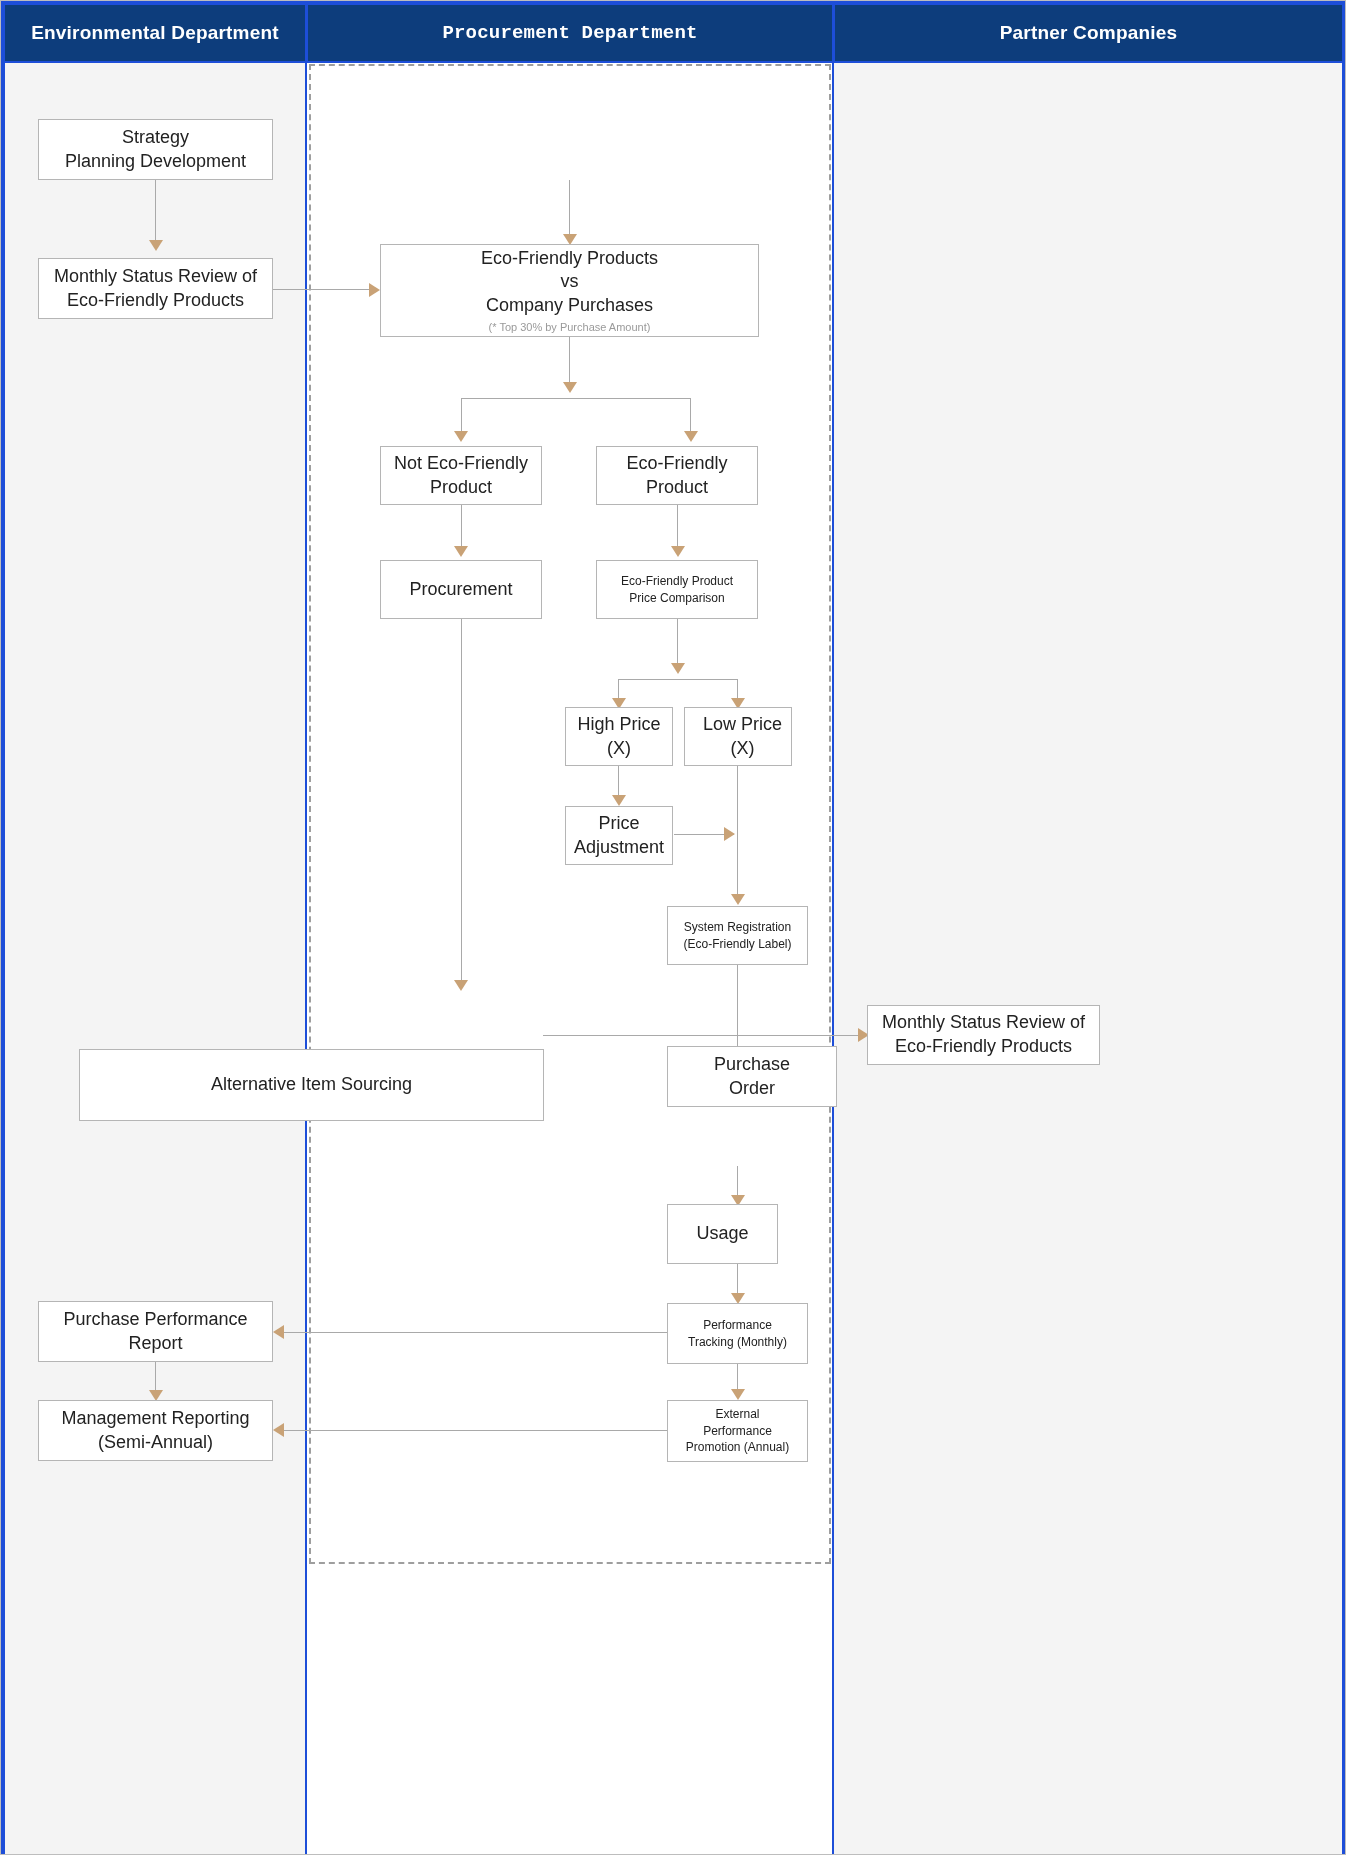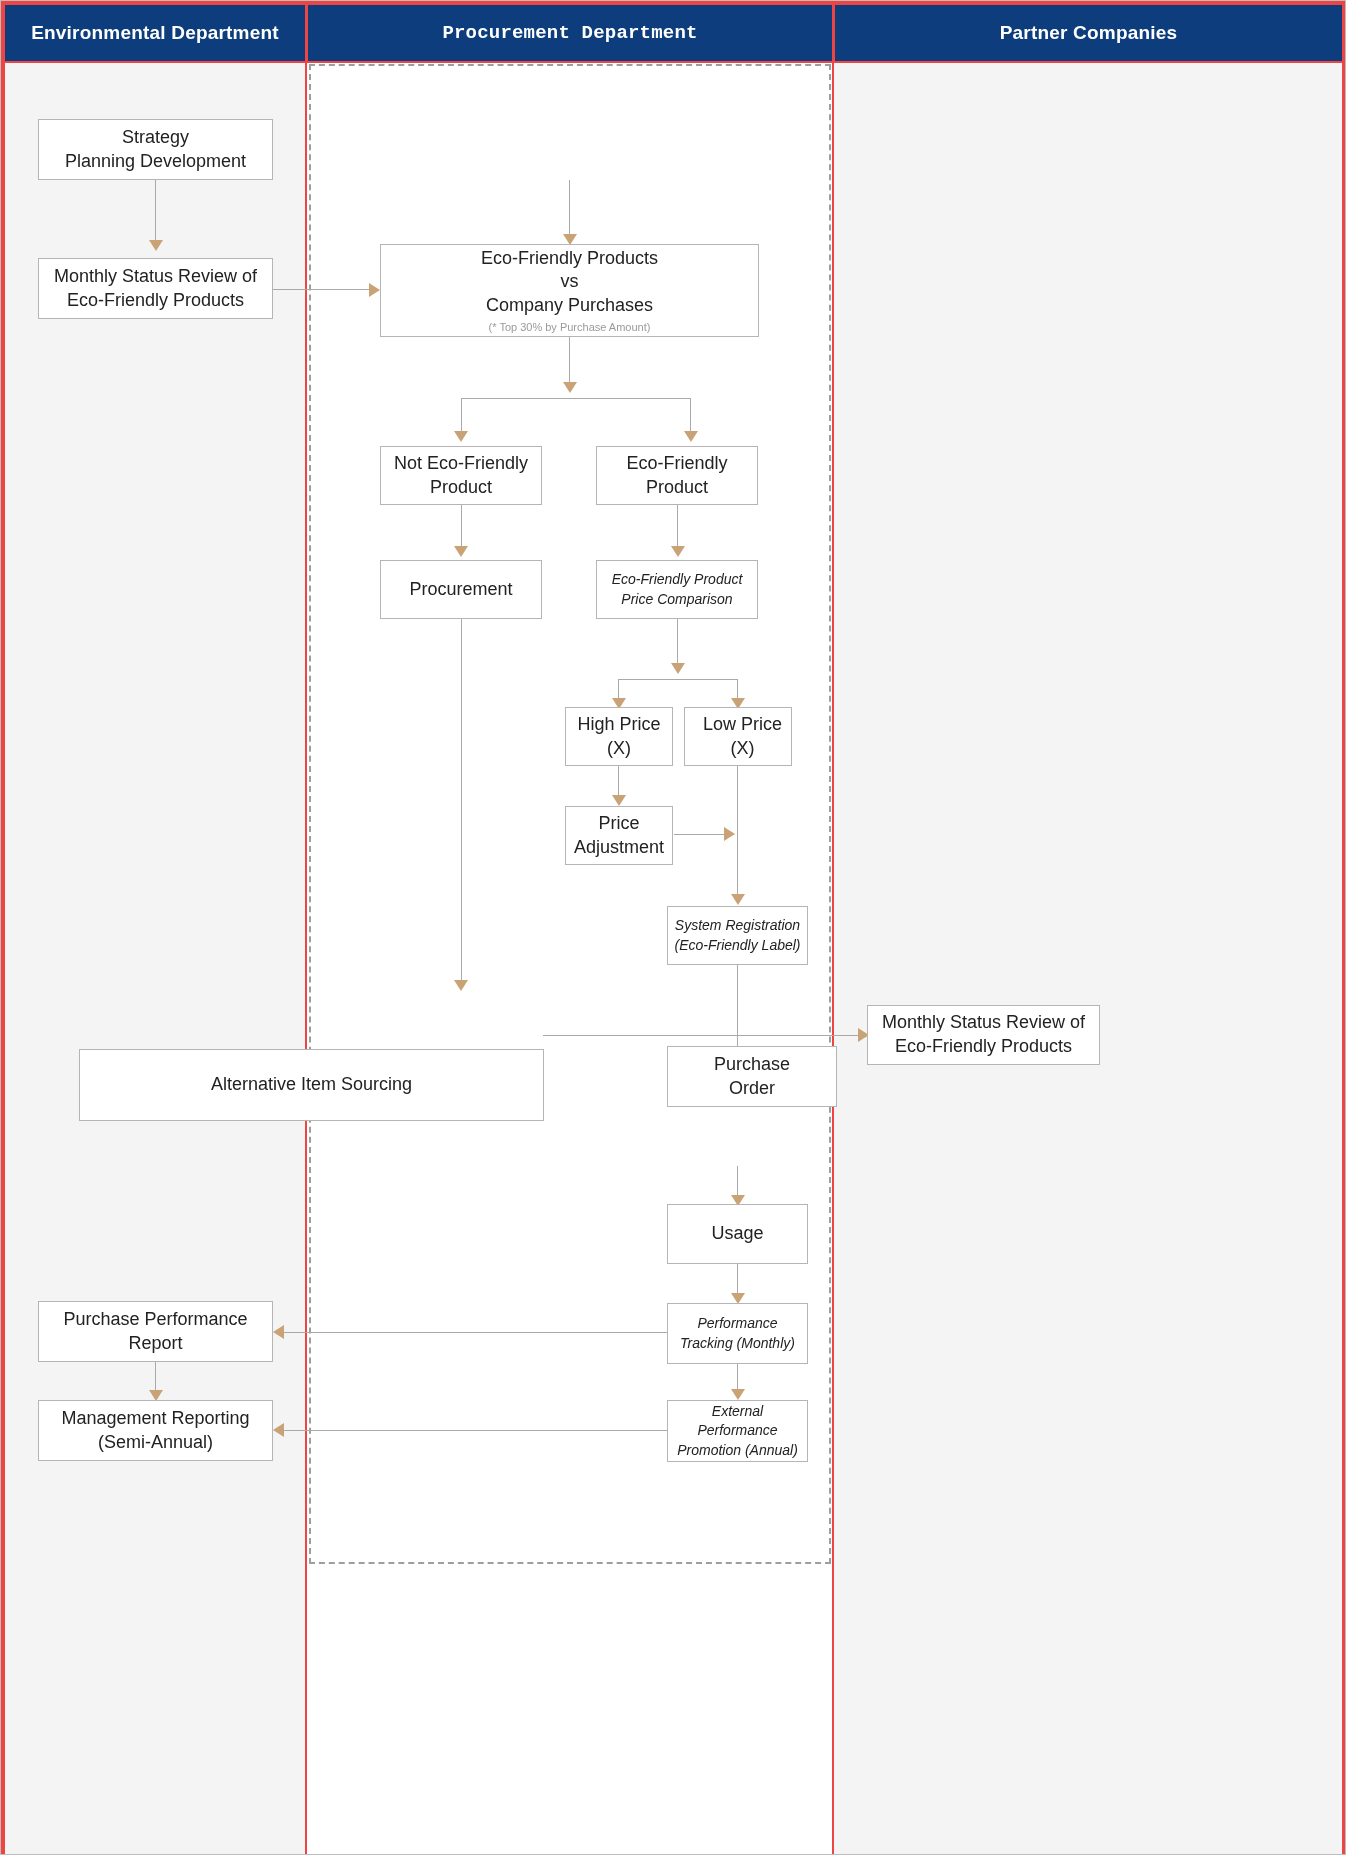--- a/index.html
+++ b/index.html
@@ -1,17 +1,17 @@
 <!DOCTYPE html>
 <html><head>
 <meta charset="utf-8">
 <style>
   html,body{margin:0;padding:0;background:#ffffff;}
   body{font-family:"Liberation Sans","DejaVu Sans",sans-serif;}
-  #canvas{position:relative;width:1346px;height:1855px;background:#ef4444;
+  #canvas{position:relative;width:1346px;height:1855px;background:#1d4ed8;
           border:1px solid #bdbdbd;box-sizing:border-box;overflow:hidden;}
 
   
   .lane-bg{position:absolute;top:62px;bottom:0;background:#f4f4f4;}
   .lane-bg.white{background:#ffffff;}
 
   
   .lane-head{position:absolute;top:4px;height:56px;background:#0d3d7c;
              color:#ffffff;display:flex;align-items:center;justify-content:center;
              font-size:19px;font-weight:bold;letter-spacing:.2px;}
@@ -19,21 +19,21 @@
   
   .dashed-box{position:absolute;border:2px dashed #9e9e9e;box-sizing:border-box;
               background:transparent;}
 
   
   .node{position:absolute;box-sizing:border-box;background:#ffffff;
         border:1px solid #b5b5b5;display:flex;flex-direction:column;
         align-items:center;justify-content:center;text-align:center;
         color:#222222;font-size:18px;line-height:1.32;padding:2px 6px;}
   .node .l{display:block;white-space:nowrap;}
-  .node.small{font-size:14px;line-height:1.38;font-style:italic;}
+  .node.small{font-size:12px;line-height:1.38;}
   .node .sub{display:block;font-size:11px;color:#9a9a9a;margin-top:2px;
              white-space:nowrap;}
   .node .tick{display:inline-block;width:8px;}
 
   
   .ln{position:absolute;background:#a9a9a9;}
   .ln.v{width:1.4px;}
   .ln.h{height:1.4px;}
   .arw{position:absolute;width:0;height:0;}
   .arw.down{border-left:7px solid transparent;border-right:7px solid transparent;
@@ -195,21 +195,21 @@
   <div class="node" style="left:866px;top:1004px;width:233px;height:60px;">
     <span class="l">Monthly Status Review of</span>
     <span class="l">Eco-Friendly Products</span>
   </div>
 
   <div class="node" style="left:666px;top:1045px;width:170px;height:61px;">
     <span class="l">Purchase</span>
     <span class="l">Order</span>
   </div>
 
-  <div class="node" style="left:666px;top:1203px;width:141px;height:60px;">
+  <div class="node" style="left:666px;top:1203px;width:111px;height:60px;">
     <span class="l">Usage</span>
   </div>
 
   <div class="node small" style="left:666px;top:1302px;width:141px;height:61px;">
     <span class="l">Performance</span>
     <span class="l">Tracking (Monthly)</span>
   </div>
 
   <div class="node small" style="left:666px;top:1399px;width:141px;height:62px;">
     <span class="l">External</span>

